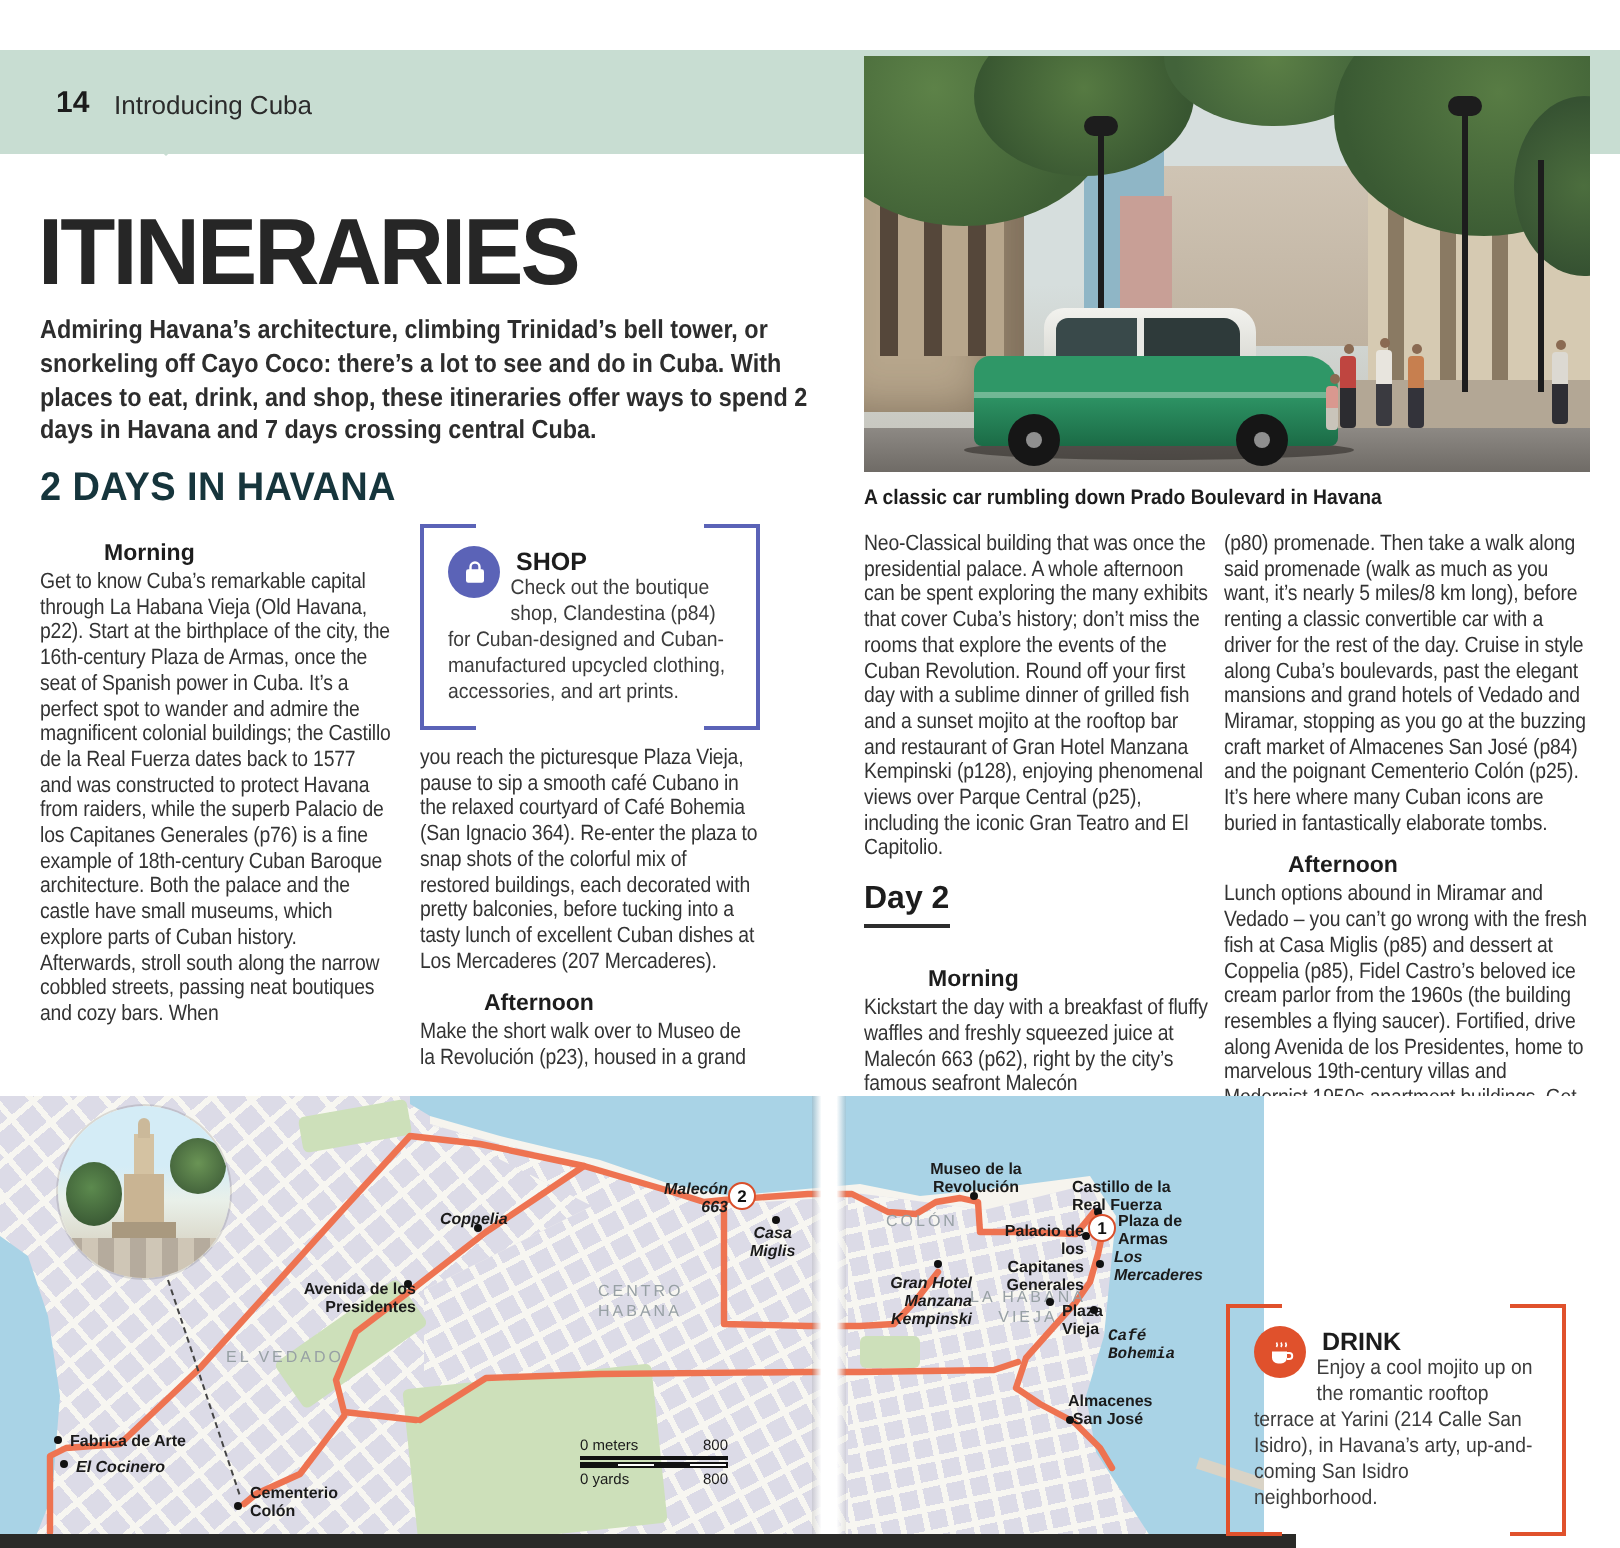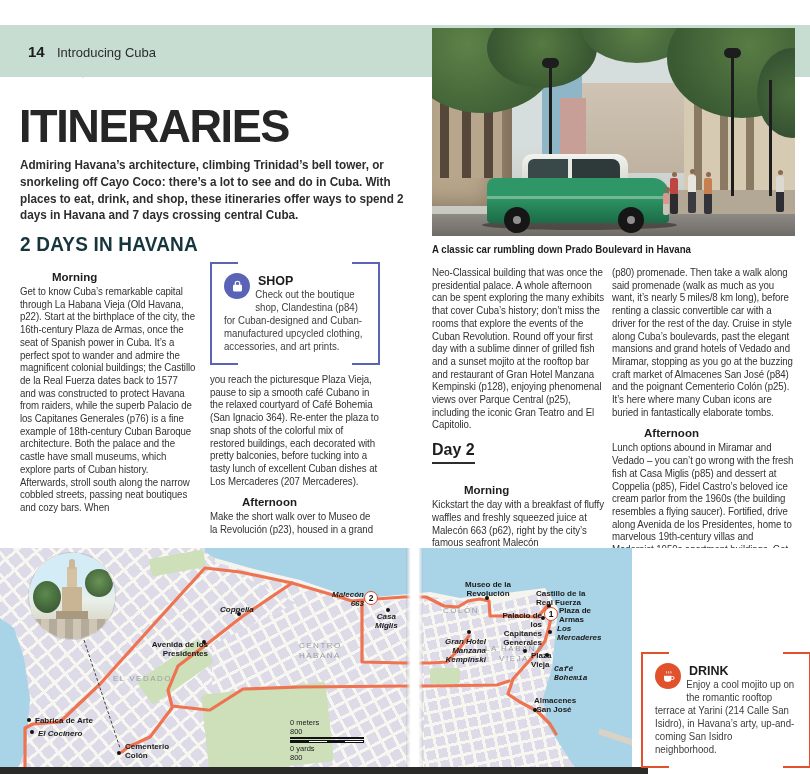--- a/index.html
+++ b/index.html
@@ -27,21 +27,21 @@
   .dayhead { display:inline-block; font-size:16px; font-weight:700; color:#1d1d1d; border-bottom:2.5px solid #2d2d2d; padding-bottom:3px; margin-bottom:11px; }
   .sub { font-size:11.5px; font-weight:700; color:#1d1d1d; margin:9px 0 2px;padding-left:32px; }
   .body { font-size:11px; line-height:12.7px; color:#333; letter-spacing:-.1px; transform:scaleX(.88); transform-origin:0 0; width:113.6%; }
 
   
   .bbox { position:relative; border-left:2px solid currentColor; border-right:2px solid currentColor; padding:10px 12px 12px; }
   .bbox::before, .bbox::after, .bbox .bb::before, .bbox .bb::after { content:""; position:absolute; width:26px; height:2px; background:currentColor; }
   .bbox::before { top:0; left:0; } .bbox::after { top:0; right:0; }
   .bbox .bb::before { bottom:0; left:0; } .bbox .bb::after { bottom:0; right:0; }
   .shopbox { color:#5b63b7; margin-bottom:8px; }
-  .drinkbox { color:#e0512c; left:613px; top:652px; width:170px;margin-left:28px; }
+  .drinkbox { color:#e0512c; left:613px; top:652px; width:170px; }
   .bicon { float:left; width:26px; height:26px; border-radius:50%; background:currentColor; margin:1px 8px 3px 0; display:flex; align-items:center; justify-content:center; }
   .btitle { font-size:12.5px; font-weight:700; color:#1c1c1c; padding-top:2px; }
   .btext { font-size:10.5px; line-height:13px; color:#3c3c3c; transform:scaleX(.92); transform-origin:0 0; width:108.5%; }
 
   
   .photo { left:432px; top:28px; width:363px; height:208px; overflow:hidden; background:linear-gradient(#d6dedd 0 55%, #c4c1b8); z-index:2; }
   .caption { left:432px; top:243px; font-size:10.5px; font-weight:700; color:#1d1d1d; transform:scaleX(.92); transform-origin:0 0; white-space:nowrap; }
   .blob { position:absolute; border-radius:50%; }
   .person { position:absolute; width:8px; border-radius:2px; }
   .person::before { content:""; position:absolute; left:1.5px; top:-6px; width:5px; height:5px; border-radius:50%; background:#8a6a52; }
@@ -57,21 +57,21 @@
   .d3 { background-image:repeating-linear-gradient(78deg,transparent 0 9px,#f7f6f1 9px 12px),
                          repeating-linear-gradient(168deg,transparent 0 9px,#f7f6f1 9px 12px); }
   .park { position:absolute; background:#cde0ba; border-radius:3px; }
   .water { position:absolute; background:#a9d3e6; }
   .maplab { position:absolute; font-size:8px; line-height:9px; font-weight:700; color:#1b1b1b; white-space:pre-line; }
   .it { font-style:italic; }
   .dist-lab { position:absolute; font-size:8px; line-height:10px; letter-spacing:1.5px; color:#97a0a4; white-space:pre-line; font-weight:400; }
   .dot { position:absolute; width:4px; height:4px; border-radius:50%; background:#111; }
   .marker { position:absolute; width:14px; height:14px; border-radius:50%; background:#fff; border:1.5px solid #d94f2b; font-size:8.5px; font-weight:700; color:#111; display:flex; align-items:center; justify-content:center; }
   .scale { position:absolute; left:290px; top:170px; width:74px; font-size:7.5px; color:#1b1b1b; }
-  .scale .row { display:flex; justify-content:space-between;flex-direction:column; }
+  .scale .row { display:flex; justify-content:space-between; }
   .sbar1 { height:2px; background:#111; margin:1px 0; }
   .sbar2 { height:3px; border:1px solid #111; background:repeating-linear-gradient(90deg,#111 0 18px,#fff 18px 36px); margin-bottom:1px; }
   .inset { position:absolute; left:29px; top:5px; width:86px; height:86px; border-radius:50%; overflow:hidden; background:linear-gradient(#d4ecf6 0 35%, #e9f0e9 55%, #cec4b0); box-shadow:0 0 0 1px rgba(0,0,0,.12); z-index:4; }
   .gutter { position:absolute; left:406px; top:0; width:17px; height:226px; background:linear-gradient(90deg, rgba(120,120,120,.18), #fff 28%, #fff 72%, rgba(120,120,120,.12)); }
   .mapcover { position:absolute; left:632px; top:0; width:178px; height:226px; background:#fff; }
   .mapedge { position:absolute; left:0; top:219px; width:648px; height:7px; background:#2a2a28; }
 </style>
 </head>
 <body>
 

